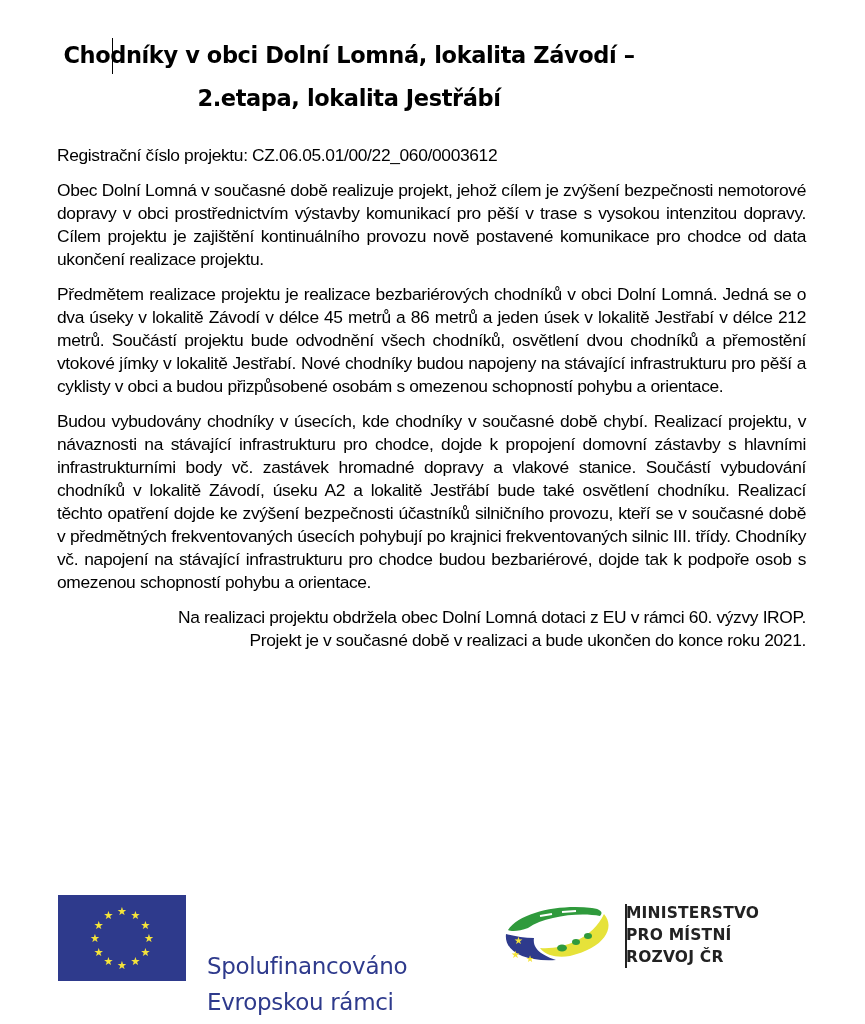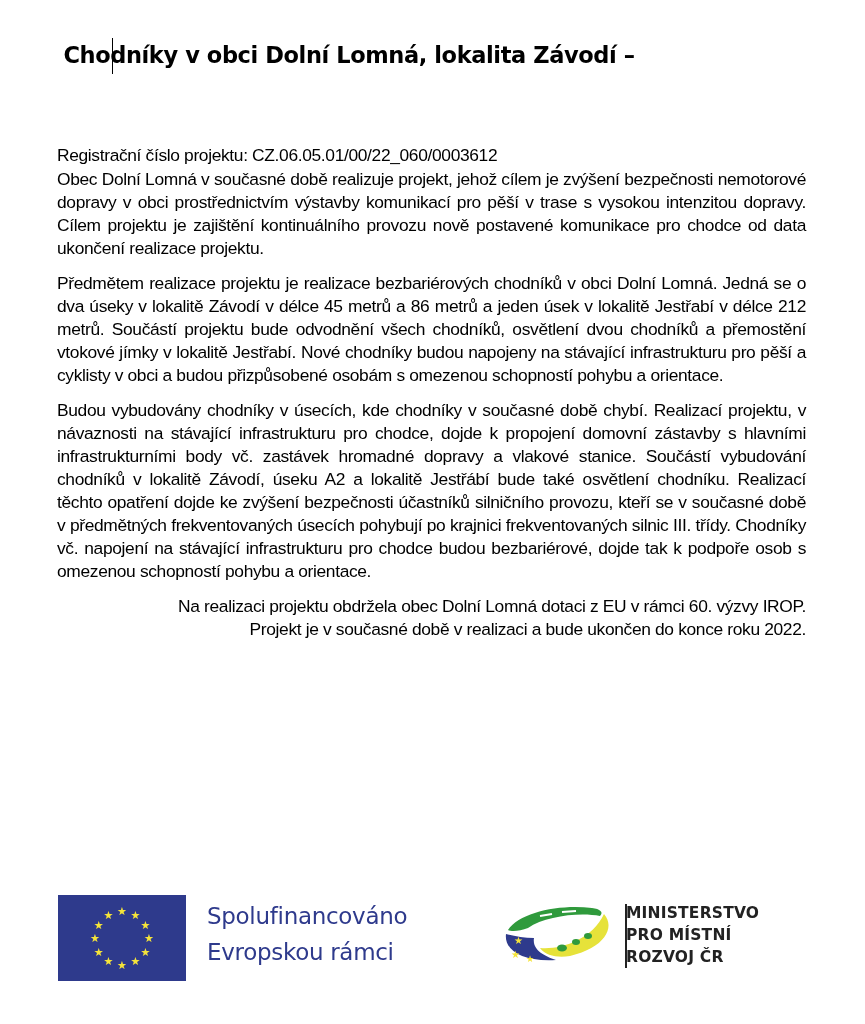--- a/index.html
+++ b/index.html
@@ -10,52 +10,53 @@
       font-family: "DejaVu Sans", sans-serif; font-weight: bold; font-size: 22.5px;
       line-height: 43px; letter-spacing: -0.4px; color: #000;
     }
     .caret { position: absolute; left: 112px; top: 38px; width: 1px; height: 36px; background: #000; }
     .body-text {
       position: absolute; left: 57px; top: 144px; width: 749px;
       font-family: "Liberation Sans", sans-serif; font-size: 17.4px; line-height: 23px;
       color: #000; letter-spacing: -0.35px;
     }
     .body-text p { margin: 0 0 12px 0; text-align: justify; }
-    .body-text p.reg { text-align: left; margin-bottom: 1px; }
+    .body-text p.reg { text-align: left; margin-bottom: 12px; }
     .body-text p.last { text-align: right; }
     .footer { position: absolute; left: 0; top: 880px; width: 865px; height: 110px; }
     .eu-flag { position: absolute; left: 58px; top: 895px; width: 128px; height: 86px; background: #2e3a8c; }
     .eu-text {
-      position: absolute; left: 207px; top: 898px; font-family: "DejaVu Sans", sans-serif;
+      position: absolute; left: 207px; top: 948px; font-family: "DejaVu Sans", sans-serif;
       font-size: 23px; line-height: 36px; color: #2e3a8c; letter-spacing: -0.3px;
     }
     .mmr-logo { position: absolute; left: 500px; top: 898px; width: 120px; height: 72px; }
     .mmr-divider { position: absolute; left: 625px; top: 904px; width: 2px; height: 64px; background: #222; }
     .mmr-text {
       position: absolute; left: 626px; top: 902px; font-family: "DejaVu Sans", sans-serif;
       font-weight: bold; font-size: 15.5px; line-height: 22px; color: #222; letter-spacing: 0.2px;
     }
   </style>
 </head>
 <body>
 
 <div class="page">
   <div class="caret"></div>
   <div class="title">
     <div>Chodníky v obci Dolní Lomná, lokalita Závodí –</div>
+    <div>2.etapa, lokalita Jestřábí</div>
   </div>
 
   <div class="body-text">
     <p class="reg">Registrační číslo projektu: CZ.06.05.01/00/22_060/0003612</p>
     <p>Obec Dolní Lomná v současné době realizuje projekt, jehož cílem je zvýšení bezpečnosti nemotorové dopravy v obci prostřednictvím výstavby komunikací pro pěší v trase s vysokou intenzitou dopravy. Cílem projektu je zajištění kontinuálního provozu nově postavené komunikace pro chodce od data ukončení realizace projektu.</p>
     <p>Předmětem realizace projektu je realizace bezbariérových chodníků v obci Dolní Lomná. Jedná se o dva úseky v lokalitě Závodí v délce 45 metrů a 86 metrů a jeden úsek v lokalitě Jestřabí v délce 212 metrů. Součástí projektu bude odvodnění všech chodníků, osvětlení dvou chodníků a přemostění vtokové jímky v lokalitě Jestřabí. Nové chodníky budou napojeny na stávající infrastrukturu pro pěší a cyklisty v obci a budou přizpůsobené osobám s omezenou schopností pohybu a orientace.</p>
     <p>Budou vybudovány chodníky v úsecích, kde chodníky v současné době chybí. Realizací projektu, v návaznosti na stávající infrastrukturu pro chodce, dojde k propojení domovní zástavby s hlavními infrastrukturními body vč. zastávek hromadné dopravy a vlakové stanice. Součástí vybudování chodníků v lokalitě Závodí, úseku A2 a lokalitě Jestřábí bude také osvětlení chodníku. Realizací těchto opatření dojde ke zvýšení bezpečnosti účastníků silničního provozu, kteří se v současné době v předmětných frekventovaných úsecích pohybují po krajnici frekventovaných silnic III. třídy. Chodníky vč. napojení na stávající infrastrukturu pro chodce budou bezbariérové, dojde tak k podpoře osob s omezenou schopností pohybu a orientace.</p>
     <p class="last">
       <span>Na realizaci projektu obdržela obec Dolní Lomná dotaci z EU v rámci 60. výzvy IROP.</span><br>
-      <span>Projekt je v současné době v realizaci a bude ukončen do konce roku 2022.</span>
+      <span>Projekt je v současné době v realizaci a bude ukončen do konce roku 2021.</span>
     </p>
   </div>
 
   <div class="footer"></div>
 
   <div class="eu-flag">
     <svg id="eu-stars" width="128" height="86" viewBox="0 0 128 86">
         <text x="64.0" y="20.0" text-anchor="middle" font-size="11" font-family="DejaVu Sans, sans-serif" fill="#f5e43a">★</text>
         <text x="77.5" y="23.6" text-anchor="middle" font-size="11" font-family="DejaVu Sans, sans-serif" fill="#f5e43a">★</text>
         <text x="87.4" y="33.5" text-anchor="middle" font-size="11" font-family="DejaVu Sans, sans-serif" fill="#f5e43a">★</text>

